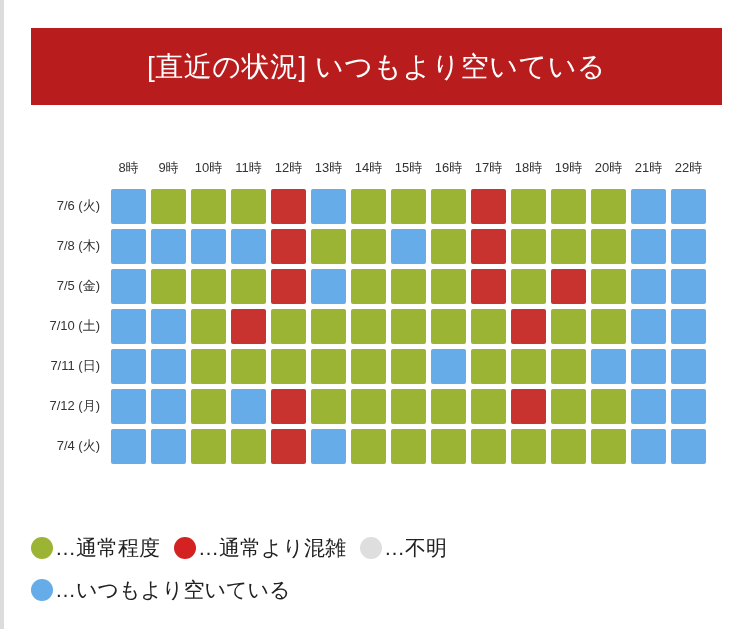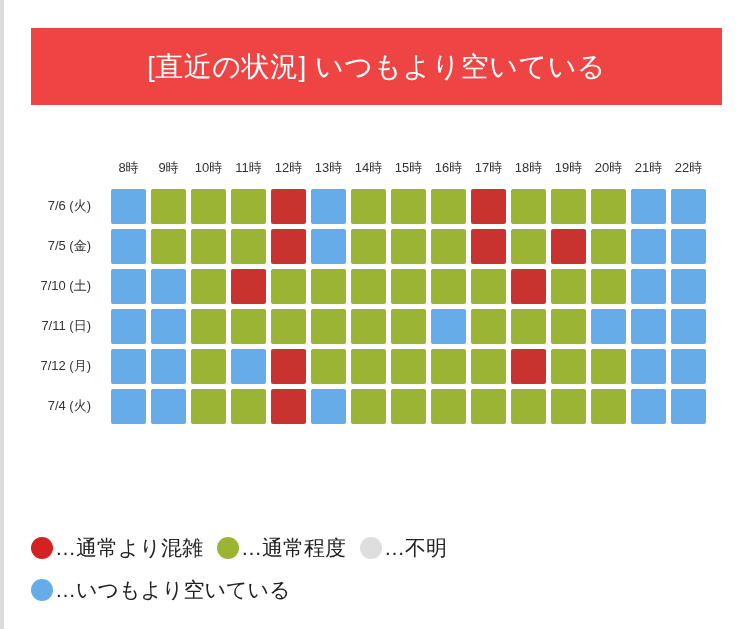--- a/index.html
+++ b/index.html
@@ -31,21 +31,21 @@
     height: 629px;
   }
 
   
   .banner {
     position: absolute;
     left: 31px;
     top: 28px;
     width: 691px;
     height: 77px;
-    background: #ef4444;
+    background: #b91c1c;
     display: flex;
     align-items: center;
     justify-content: center;
     box-sizing: border-box;
   }
   .banner-title {
     color: #ffffff;
     font-size: 28px;
     font-weight: 500;
     letter-spacing: 0.5px;
@@ -79,21 +79,21 @@
   }
   .grid-row {
     display: flex;
     align-items: center;
     height: 40px;
   }
   .row-label {
     width: 111px;
     flex: 0 0 111px;
     box-sizing: border-box;
-    padding-right: 20px;
+    padding-right: 11px;
     text-align: right;
     font-size: 13px;
     color: #333333;
     white-space: nowrap;
   }
   .cell {
     width: 35px;
     height: 35px;
     flex: 0 0 35px;
     margin-right: 5px;
@@ -181,20 +181,38 @@
         <div class="cell normal"></div>
         <div class="cell normal"></div>
         <div class="cell crowded"></div>
         <div class="cell normal"></div>
         <div class="cell normal"></div>
         <div class="cell normal"></div>
         <div class="cell empty"></div>
         <div class="cell empty"></div>
       </div>
       <div class="grid-row">
+        <div class="row-label">7/8 (木)</div>
+        <div class="cell empty"></div>
+        <div class="cell empty"></div>
+        <div class="cell empty"></div>
+        <div class="cell empty"></div>
+        <div class="cell crowded"></div>
+        <div class="cell normal"></div>
+        <div class="cell normal"></div>
+        <div class="cell empty"></div>
+        <div class="cell normal"></div>
+        <div class="cell crowded"></div>
+        <div class="cell normal"></div>
+        <div class="cell normal"></div>
+        <div class="cell normal"></div>
+        <div class="cell empty"></div>
+        <div class="cell empty"></div>
+      </div>
+      <div class="grid-row">
         <div class="row-label">7/5 (金)</div>
         <div class="cell empty"></div>
         <div class="cell normal"></div>
         <div class="cell normal"></div>
         <div class="cell normal"></div>
         <div class="cell crowded"></div>
         <div class="cell empty"></div>
         <div class="cell normal"></div>
         <div class="cell normal"></div>
         <div class="cell normal"></div>
@@ -275,26 +293,26 @@
         <div class="cell normal"></div>
         <div class="cell normal"></div>
         <div class="cell empty"></div>
         <div class="cell empty"></div>
       </div>
     </div>
 
   <div class="legend">
 
   <div class="legend-item">
+        <span class="legend-dot normal"></span>
+        <span class="legend-text">…通常程度</span>
+      </div>
+      <div class="legend-item">
         <span class="legend-dot crowded"></span>
         <span class="legend-text">…通常より混雑</span>
-      </div>
-      <div class="legend-item">
-        <span class="legend-dot normal"></span>
-        <span class="legend-text">…通常程度</span>
       </div>
       <div class="legend-item">
         <span class="legend-dot unknown"></span>
         <span class="legend-text">…不明</span>
       </div>
       <div class="legend-item">
         <span class="legend-dot empty"></span>
         <span class="legend-text">…いつもより空いている</span>
       </div>
     </div>

